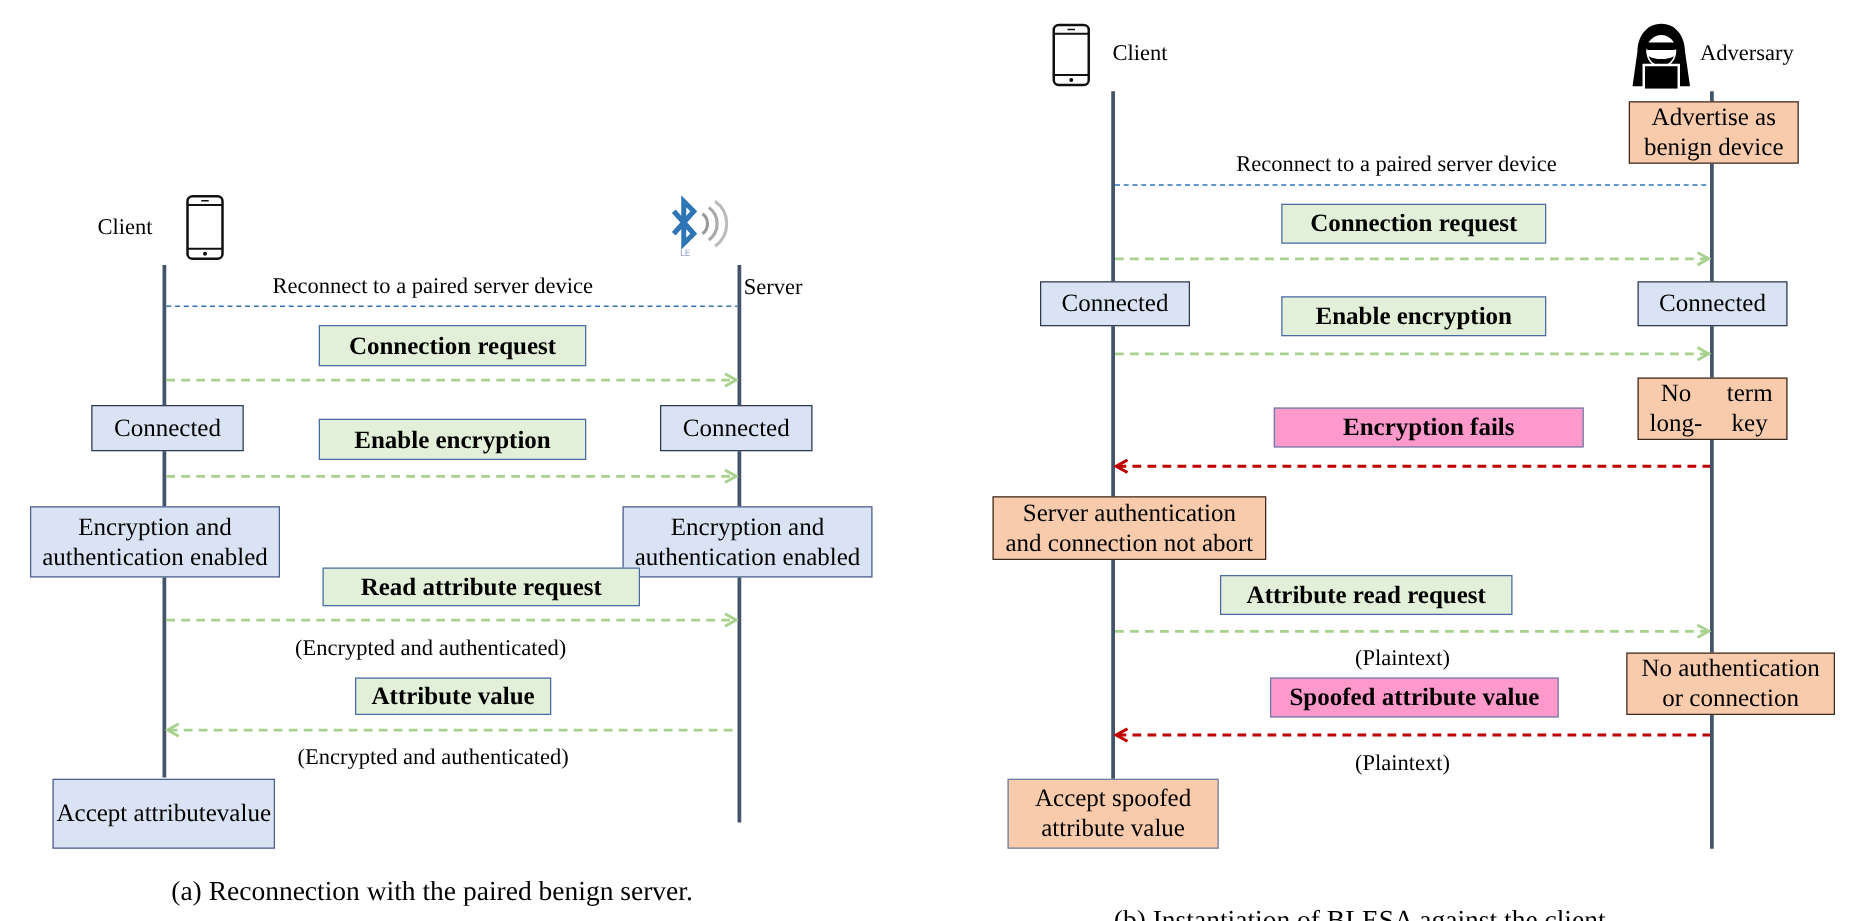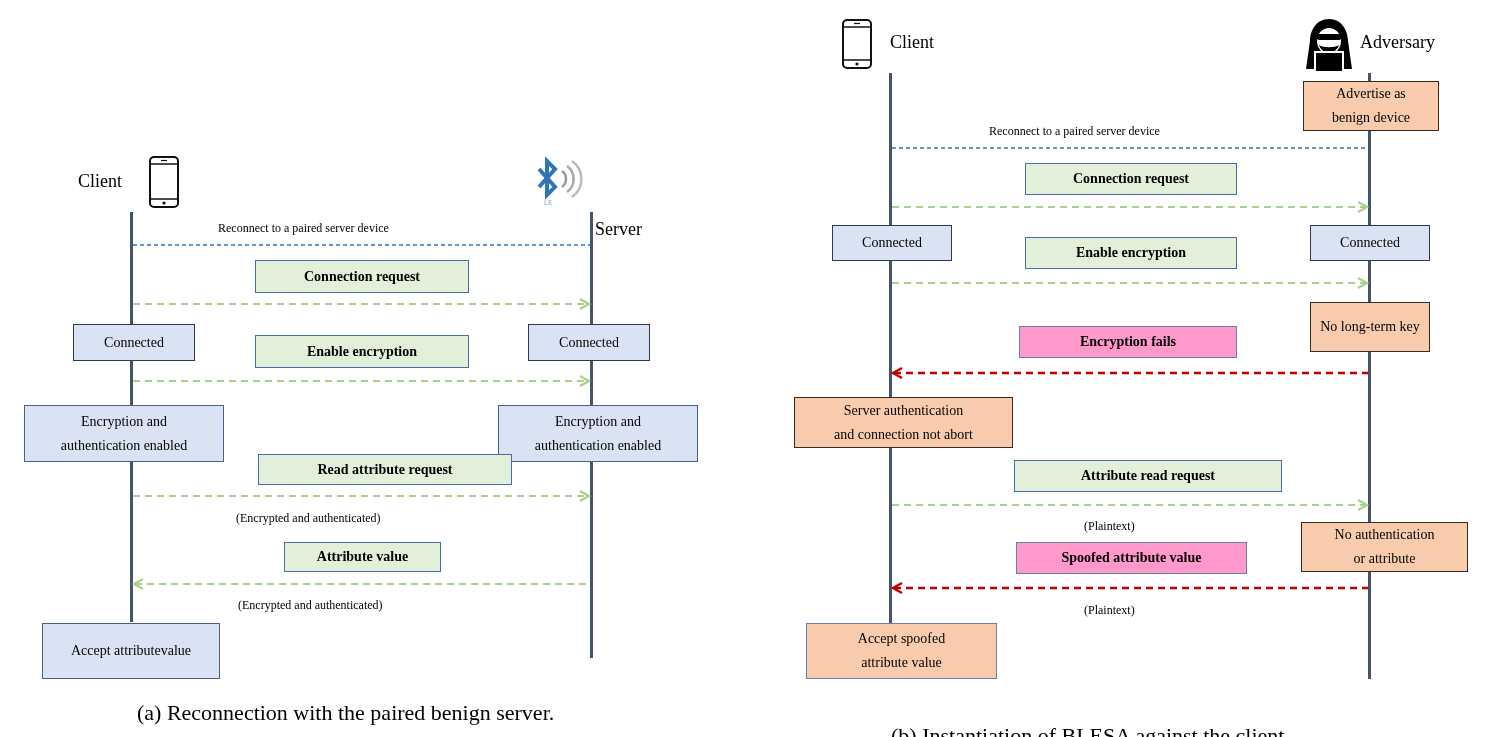--- a/index.html
+++ b/index.html
@@ -1,24 +1,24 @@
 <!DOCTYPE html>
 <html><head>
 <meta charset="utf-8">
 <style>
   html, body { margin: 0; padding: 0; background: #ffffff; }
   body { width: 1489px; height: 737px; position: relative; overflow: hidden;
          font-family: "Liberation Serif", "DejaVu Serif", serif; color: #000; }
   .abs { position: absolute; }
   .lifeline { position: absolute; width: 3px; background: #44546a; }
   .actor { position: absolute; font-size: 18px; white-space: nowrap; }
-  .note { position: absolute; font-size: 12px; text-align: center; line-height: 24px;
+  .note { position: absolute; font-size: 18px; text-align: center; line-height: 24px;
           white-space: nowrap; }
   .box { position: absolute; box-sizing: border-box; display: flex; align-items: center;
-         justify-content: center; text-align: center; font-size: 14px; line-height: 24px; }
+         justify-content: center; text-align: center; font-size: 20px; line-height: 24px; }
   .state-blue { background: #dae3f3; border: 1.5px solid #2f3a4f; }
   .state-blue2 { background: #dae3f3; border: 1.5px solid #4a5f8a; }
   .state-orange { background: #f8cbad; border: 1.5px solid #3a2a20; }
   .state-orange2 { background: #f8cbad; border: 1.5px solid #6a7fa6; }
   .msg-green { background: #e2f0d9; border: 1.5px solid #4a6aa8; font-weight: bold; }
   .msg-pink { background: #ff99cc; border: 1.5px solid #6a7fa6; font-weight: bold; }
   .caption { position: absolute; font-size: 22px; white-space: nowrap; }
   svg.arrows { position: absolute; left: 0; top: 0; }
 </style>
 </head>
@@ -140,45 +140,45 @@
 
   <div class="box msg-green" style="left:1025px; top:237px; width:212px; height:32px;">
     <span>Enable encryption</span>
   </div>
 
   <div class="box state-orange" style="left:1310px; top:302px; width:120px; height:50px; ">
     <span>No long-</span>
     <span>term key</span>
   </div>
 
-  <div class="box msg-pink" style="left:1019px; top:326px; width:218px; height:32px;align-items:center;">
+  <div class="box msg-pink" style="left:1019px; top:326px; width:248px; height:32px;align-items:center;">
     <span>Encryption fails</span>
   </div>
 
   <div class="box state-orange" style="left:794px; top:397px; width:219px; height:51px; flex-direction:column;">
     <span>Server authentication</span>
     <span>and connection not abort</span>
   </div>
 
-  <div class="box msg-green" style="left:1014px; top:460px; width:268px; height:32px;">
+  <div class="box msg-green" style="left:976px; top:460px; width:234px; height:32px;">
     <span>Attribute read request</span>
   </div>
   <span class="note" style="left:1084px; top:514px;">(Plaintext)</span>
 
   <div class="box state-orange" style="left:1301px; top:522px; width:167px; height:50px; flex-direction:column;">
     <span>No authentication</span>
-    <span>or attribute</span>
+    <span>or connection</span>
   </div>
 
   <div class="box msg-pink" style="left:1016px; top:542px; width:231px; height:32px;justify-content:center;">
     <span>Spoofed attribute value</span>
   </div>
   <span class="note" style="left:1084px; top:598px;">(Plaintext)</span>
 
-  <div class="box state-orange2" style="left:806px; top:623px; width:191px; height:56px; flex-direction:column;">
+  <div class="box state-orange2" style="left:806px; top:623px; width:169px; height:56px; flex-direction:column;">
     <span>Accept spoofed</span>
     <span>attribute value</span>
   </div>
 
   <span class="caption" style="left:891px; top:723px;">(b) Instantiation of BLESA against the client.</span>
 </div>
 
 <svg class="arrows" width="1489" height="737">
 
   <line x1="133" y1="245" x2="590" y2="245" stroke="#2e75b6" stroke-width="1.3" stroke-dasharray="4,3"></line>

